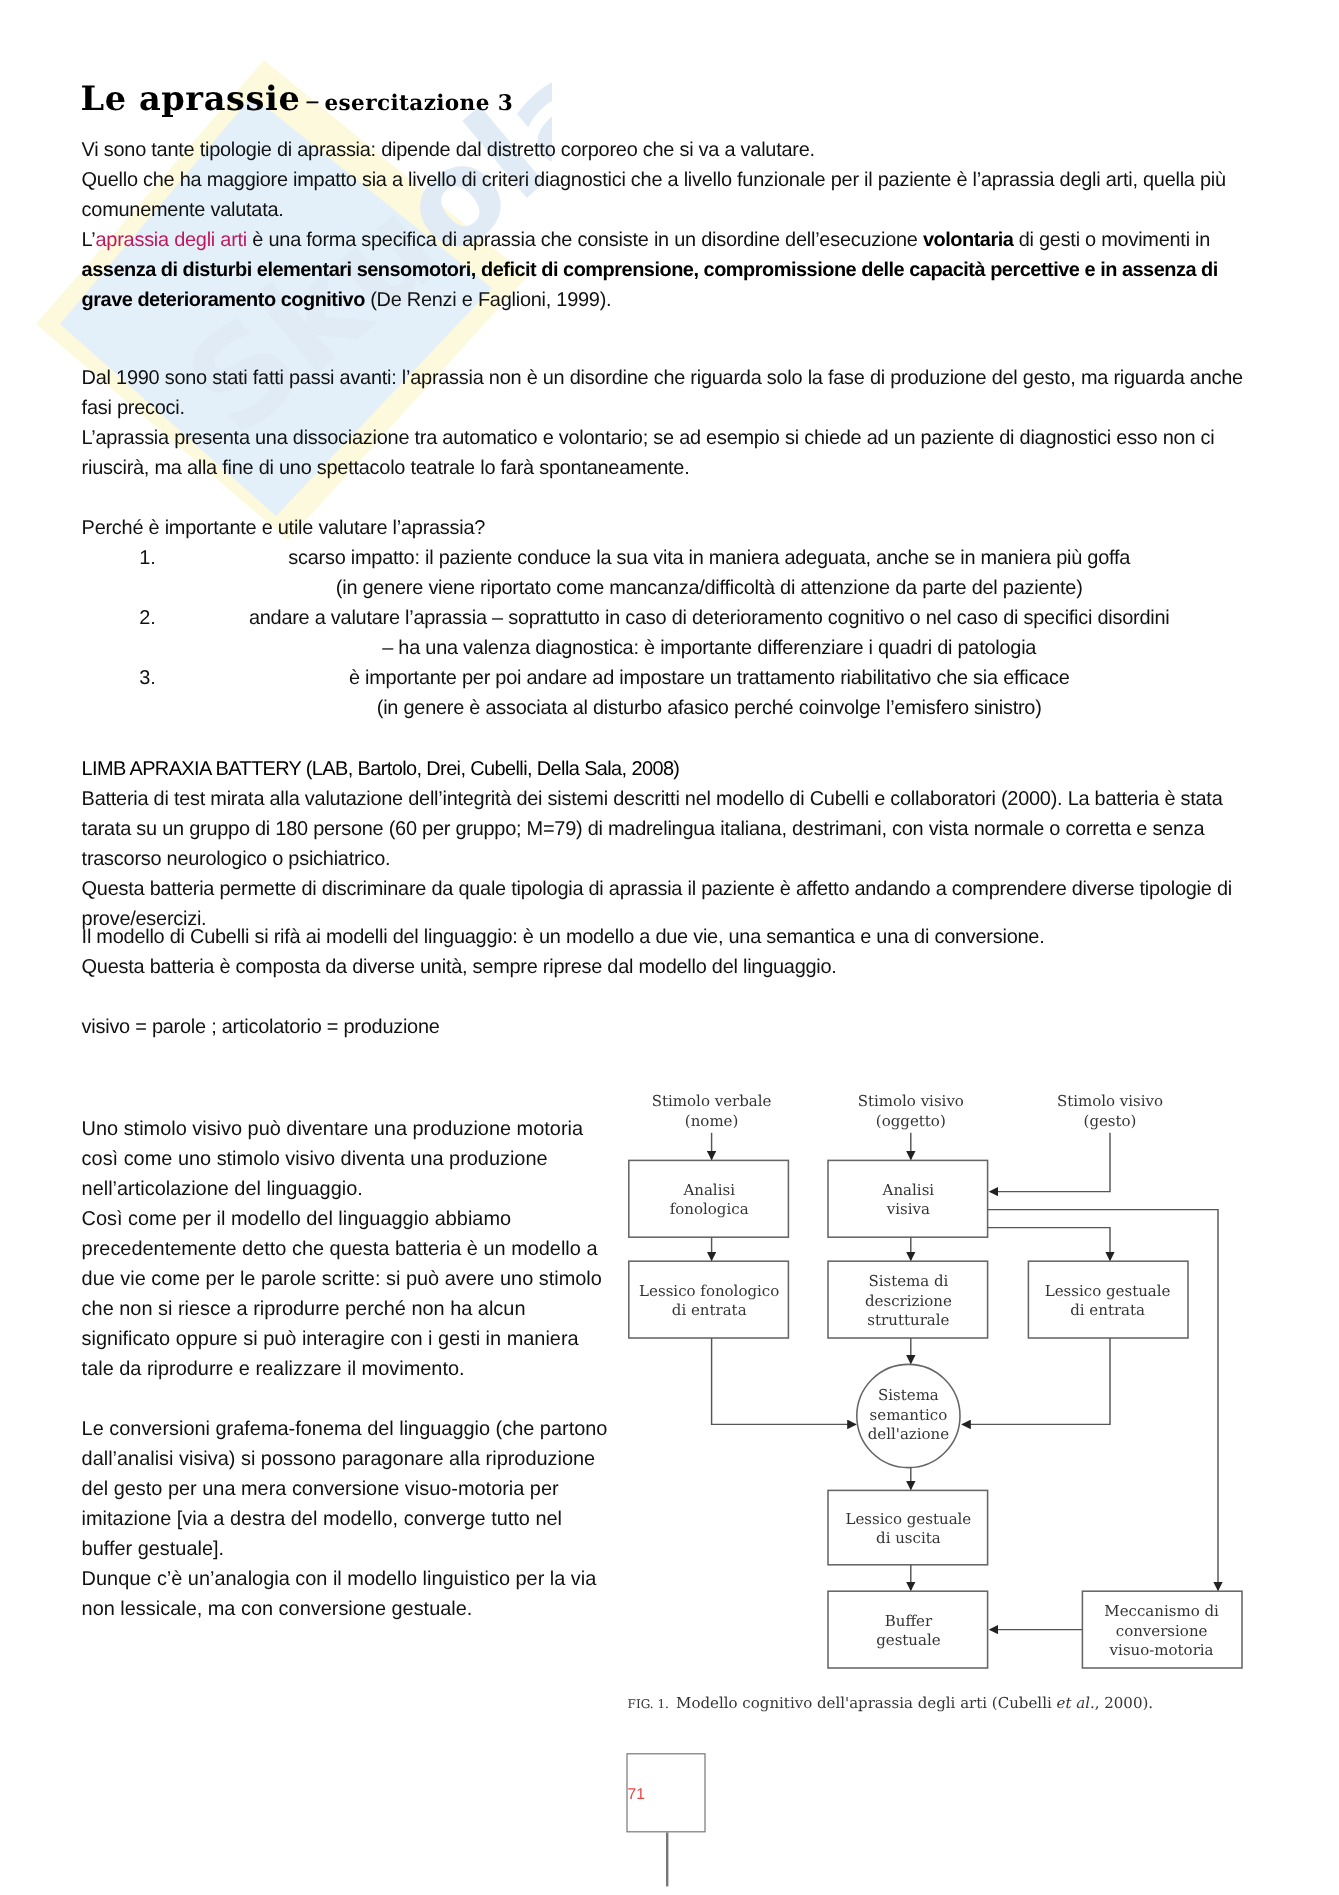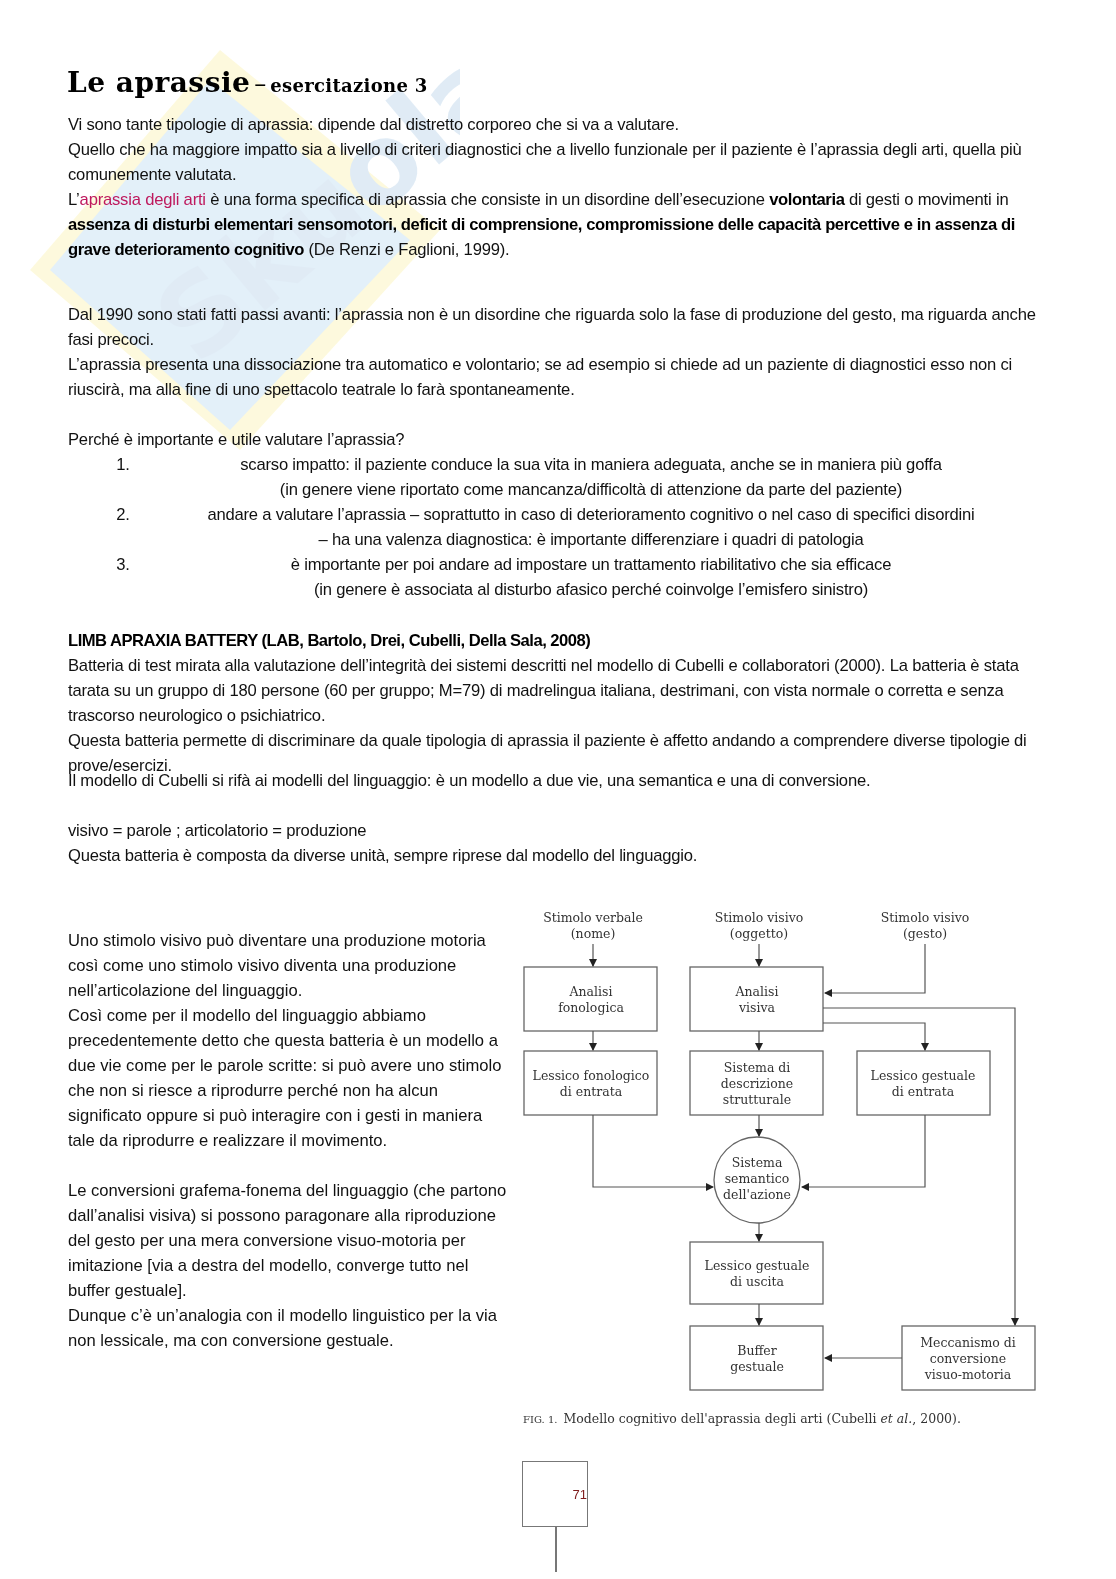--- a/index.html
+++ b/index.html
@@ -16,21 +16,21 @@
   .text p { margin: 0; }
   .red { color: #be185d; }
   .b { font-weight: 600; color: #000; letter-spacing: -0.4px; }
   ol { margin: 0; padding-left: 66px; text-align: center; }
   ol li { padding-left: 0; }
   .col { position: absolute; left: 68px; width: 440px; font-size: 16.6px; line-height: 25px; }
   .col p { margin: 0; }
   .fig { position: absolute; left: 515px; top: 900px; width: 540px; height: 540px; }
   .fig svg text { font-family: "DejaVu Serif", serif; fill: #333; }
   .pagebox { position: absolute; left: 522px; top: 1461px; width: 64px; height: 64px; border: 1.5px solid #777;
-             display: flex; align-items: center; justify-content: flex-end; font-size: 13px; color: #7f1d1d; }
+             display: flex; align-items: center; justify-content: flex-start; font-size: 13px; color: #ef4444; }
   .pageline { position: absolute; left: 555px; top: 1527px; width: 1.5px; height: 45px; background: #777; }
 </style>
 </head>
 <body>
 
 <svg class="watermark" viewBox="0 0 440 420">
   <g opacity="0.13">
     <polygon points="200,10 420,190 220,410 10,230" fill="#f2d400"></polygon>
     <polygon points="190,40 390,200 210,390 30,230" fill="#2e8fd6"></polygon>
     <text x="120" y="290" font-family="DejaVu Sans, sans-serif" font-weight="bold" font-size="110" fill="#1a6fb8" transform="rotate(-40 200 230)">Skuola</text>
@@ -57,29 +57,29 @@
   <div class="text" style="top:427px">
     <p>Perché è importante e utile valutare l’aprassia?</p>
     <ol>
       <li><span>scarso impatto: il paziente conduce la sua vita in maniera adeguata, anche se in maniera più goffa</span><br><span>(in genere viene riportato come mancanza/difficoltà di attenzione da parte del paziente)</span></li>
       <li><span>andare a valutare l’aprassia – soprattutto in caso di deterioramento cognitivo o nel caso di specifici disordini</span><br><span>–  ha una valenza diagnostica: è importante differenziare i quadri di patologia</span></li>
       <li><span>è importante per poi andare ad impostare un trattamento riabilitativo che sia efficace</span><br><span>(in genere è associata al disturbo afasico perché coinvolge l’emisfero sinistro)</span></li>
     </ol>
   </div>
 
   <div class="text" style="top:628px">
-    <p class="b" style="font-weight:700; letter-spacing:-0.5px">LIMB APRAXIA BATTERY (LAB, Bartolo, Drei, Cubelli, Della Sala, 2008)</p>
+    <p class="b" style="font-weight:400; letter-spacing:-0.5px">LIMB APRAXIA BATTERY (LAB, Bartolo, Drei, Cubelli, Della Sala, 2008)</p>
     <p>Batteria di test mirata alla valutazione dell’integrità dei sistemi descritti nel modello di Cubelli e collaboratori (2000). La batteria è stata tarata su un gruppo di 180 persone (60 per gruppo; M=79) di madrelingua italiana, destrimani, con vista normale o corretta e senza trascorso neurologico o psichiatrico.</p>
     <p>Questa batteria permette di discriminare da quale tipologia di aprassia il paziente è affetto andando a comprendere diverse tipologie di prove/esercizi.</p>
   </div>
 
   <div class="text" style="top:768px">
     <p>Il modello di Cubelli si rifà ai modelli del linguaggio: è un modello a due vie, una semantica e una di conversione.</p>
+    <p>Questa batteria è composta da diverse unità, sempre riprese dal modello del linguaggio.</p>
     <p style="margin-top:25px">visivo = parole ; articolatorio = produzione</p>
-    <p>Questa batteria è composta da diverse unità, sempre riprese dal modello del linguaggio.</p>
   </div>
 
   <div class="col" style="top:928px">
     <p>Uno stimolo visivo può diventare una produzione motoria così come uno stimolo visivo diventa una produzione nell’articolazione del linguaggio.</p>
     <p>Così come per il modello del linguaggio abbiamo precedentemente detto che questa batteria è un modello a due vie come per le parole scritte: si può avere uno stimolo che non si riesce a riprodurre perché non ha alcun significato oppure si può interagire con i gesti in maniera tale da riprodurre e realizzare il movimento.</p>
     <p style="margin-top:25px">Le conversioni grafema-fonema del linguaggio (che partono dall’analisi visiva) si possono paragonare alla riproduzione del gesto per una mera conversione visuo-motoria per imitazione [via a destra del modello, converge tutto nel buffer gestuale].</p>
     <p>Dunque c’è un’analogia con il modello linguistico per la via non lessicale, ma con conversione gestuale.</p>
   </div>
 
   <div class="fig">

